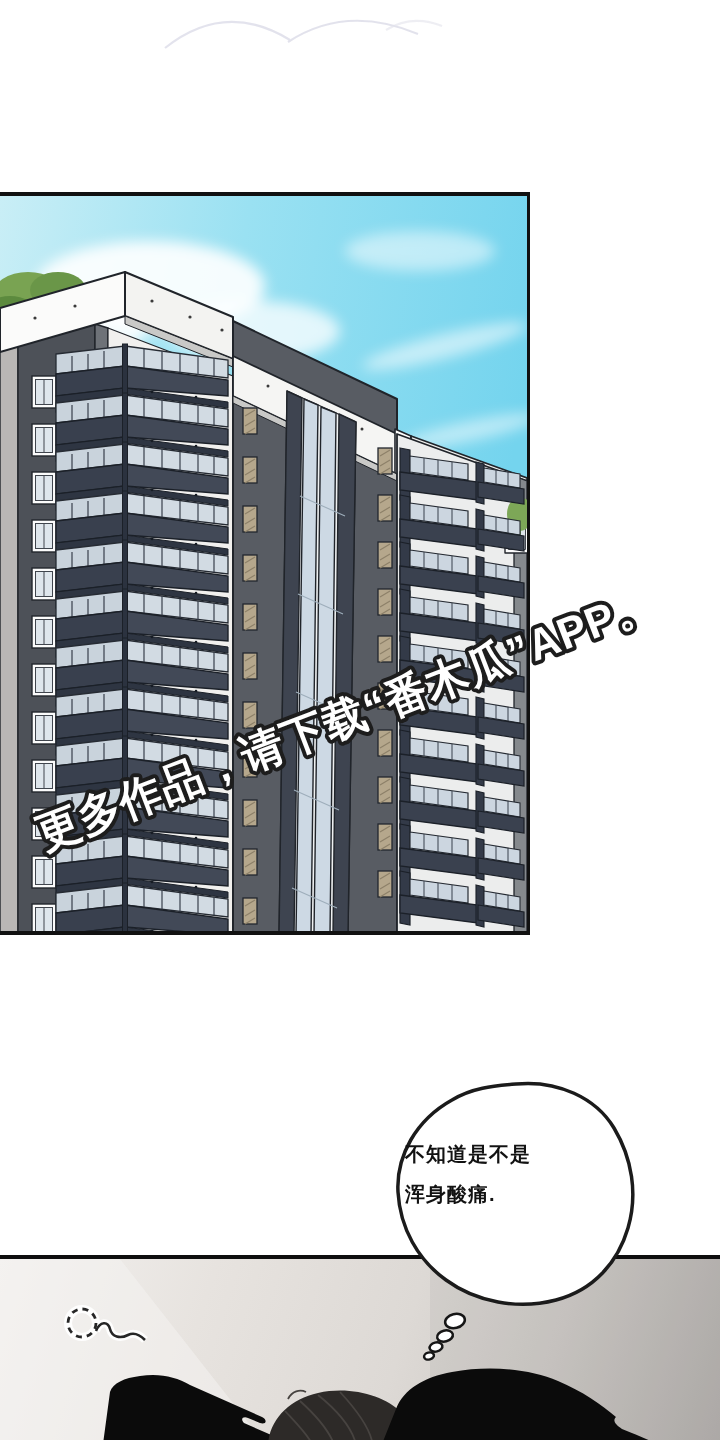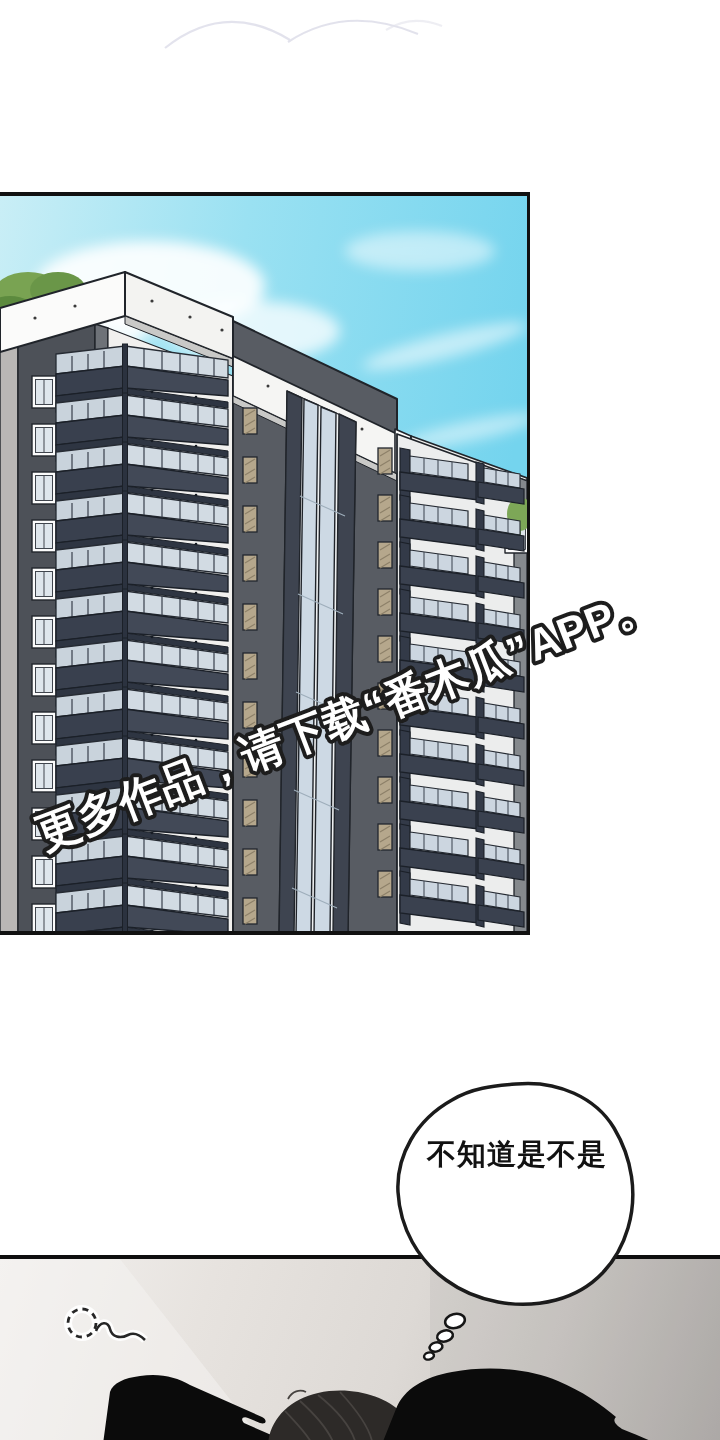--- a/index.html
+++ b/index.html
@@ -10,22 +10,22 @@
   
   .panel1{position:absolute;left:0;top:192px;width:530px;height:743px;
           border-top:4px solid #111;border-right:3px solid #111;border-bottom:4px solid #111;
           box-sizing:border-box;overflow:hidden;}
   .panel1 svg{display:block;}
   
   .watermark{position:absolute;left:0;top:0;pointer-events:none;}
   .watermark text{font-family:"Liberation Sans","DejaVu Sans",sans-serif;font-weight:bold;}
   
   .bubble{position:absolute;left:388px;top:1076px;width:256px;height:240px;}
-  .bubble-text{position:absolute;left:405px;top:1134px;width:224px;text-align:center;
-               font-size:29px;line-height:40px;font-weight:bold;color:#121212;letter-spacing:1px;}
+  .bubble-text{position:absolute;left:405px;top:1134px;width:224px;
+               font-size:20px;line-height:40px;font-weight:bold;color:#121212;letter-spacing:1px;}
   
   .panel2{position:absolute;left:0;top:1255px;width:720px;height:185px;
           border-top:4px solid #0e0e0e;box-sizing:content-box;
           background:linear-gradient(108deg,#f3f1ef 0%,#e7e3df 28%,#ded The 55%,#cdc9c5 75%,#b1adaa 100%);
           background:linear-gradient(108deg,#f3f1ef 0%,#e7e3df 28%,#ddd9d5 55%,#cdc9c5 75%,#b1adaa 100%);
           overflow:hidden;}
   .panel2 svg{display:block;}
 </style>
 </head>
 <body>
@@ -263,19 +263,20 @@
         <path d="M382,185 L396,150 C404,130 424,118 452,113 C490,106 530,110 558,122 C582,132 602,146 616,158 C612,162 616,166 622,170 C636,176 648,180 656,185 Z" fill="#0b0b0b"></path>
       </g>
     </svg>
   </div>
 
   <svg class="bubble" viewBox="0 0 256 240">
     <path d="M128,8 C170,4 208,22 226,52 C244,82 250,118 240,152 C230,186 206,214 168,224 C130,234 88,226 58,204 C30,184 12,152 10,116 C8,80 28,44 64,24 C84,12 104,10 128,8 Z" fill="#ffffff" stroke="#1b1b1b" stroke-width="3.5"></path>
   </svg>
   <div class="bubble-text">
     <div>不知道是不是</div>
+    <div>浑身酸痛.</div>
   </div>
 
   <svg class="watermark" width="720" height="1440" viewBox="0 0 720 1440">
     <text transform="translate(44,850) rotate(-21)" x="0" y="0" font-size="44" letter-spacing="1" paint-order="stroke" stroke-linejoin="round" textLength="660" lengthAdjust="spacingAndGlyphs" stroke="#1d1d1d" stroke-width="8" fill="#ffffff">更多作品，请下载“番木瓜”APP。</text>
   </svg>
 
 </div>
 
 </body></html>

